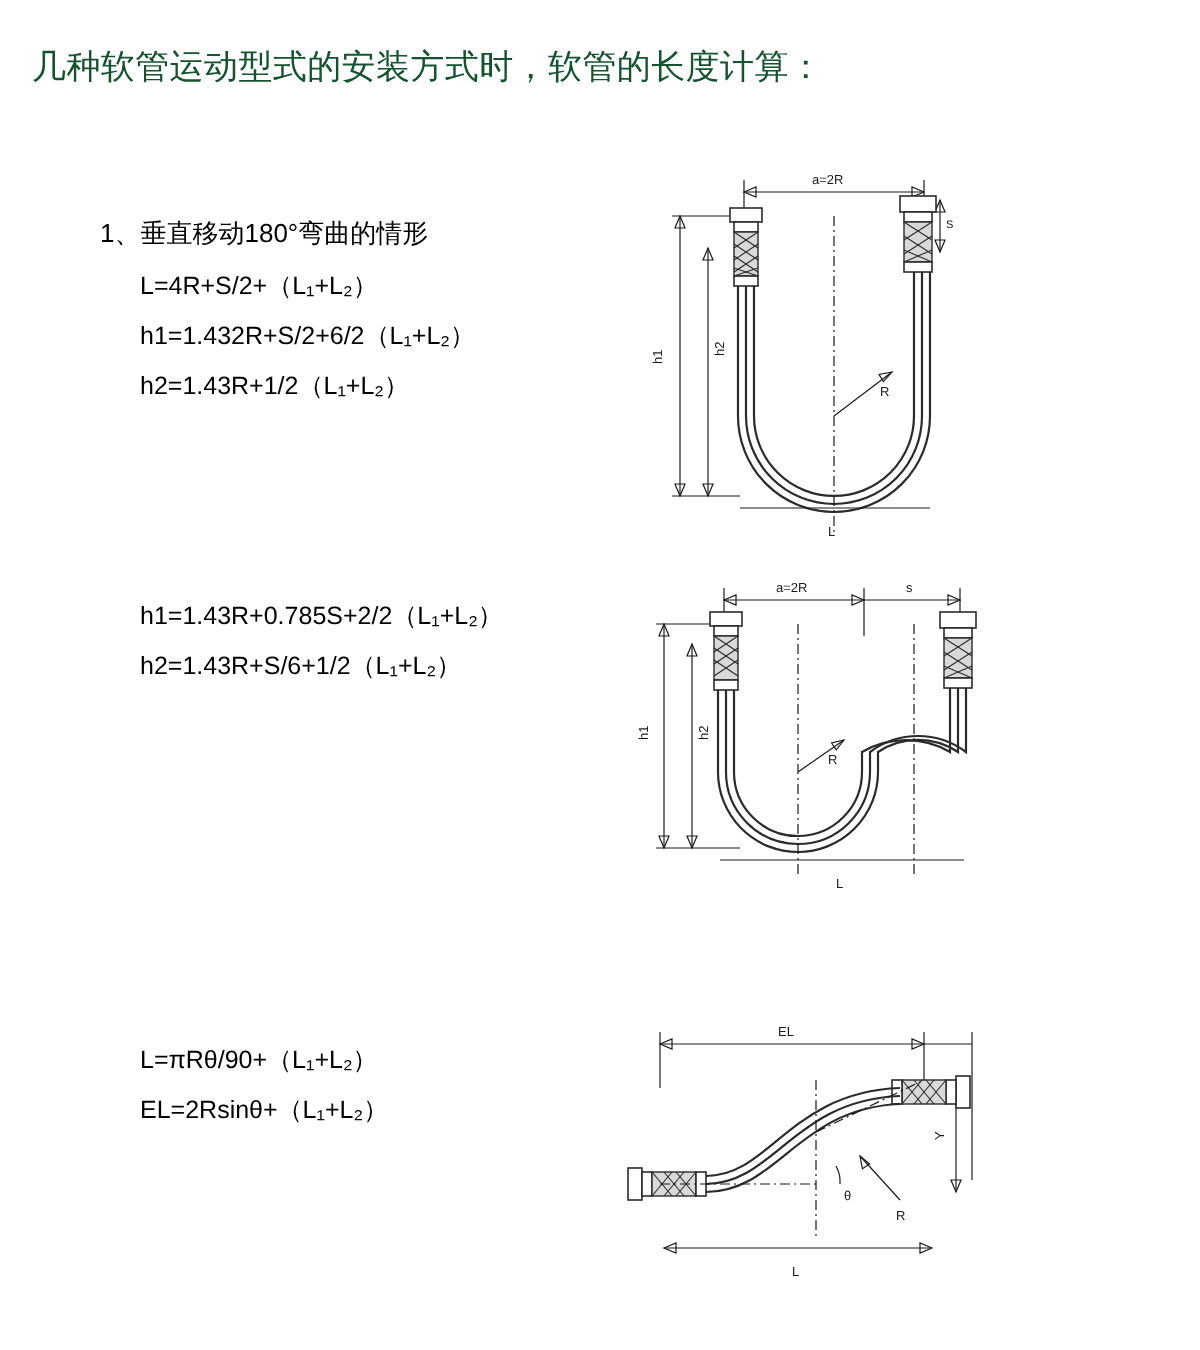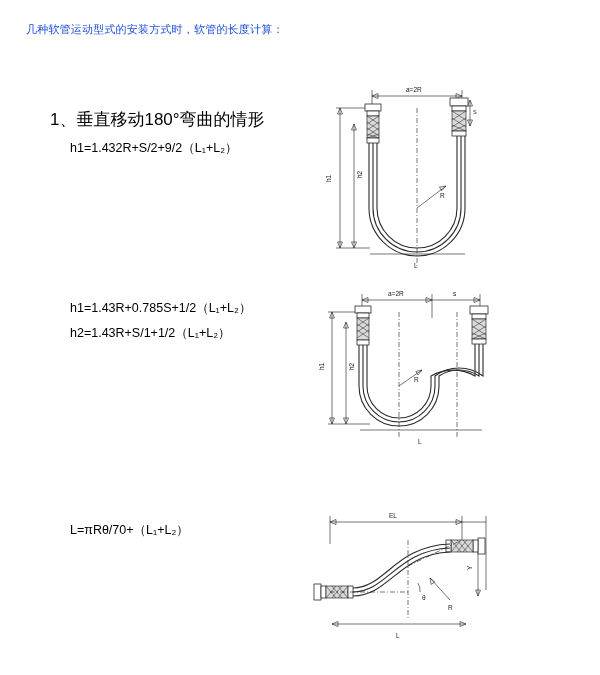--- a/index.html
+++ b/index.html
@@ -15,44 +15,44 @@
     color: #000000;
     overflow: hidden;
   }
   .page {
     position: relative;
     width: 600px;
     height: 675px;
   }
   .heading {
     position: absolute;
-    left: 26px;
+    left: 16px;
     top: 22px;
-    font-size: 11px;
+    font-size: 17px;
     letter-spacing: 0.2px;
-    color: #1d4ed8;
+    color: #14532d;
     white-space: nowrap;
   }
   .section {
     position: absolute;
     left: 0;
     width: 600px;
   }
   .sec-1 { top: 108px; }
   .sec-2 { top: 300px; }
   .sec-3 { top: 522px; }
 
   .text-col {
     position: absolute;
     left: 50px;
     top: 0;
     width: 250px;
   }
   .sec-title {
-    font-size: 17px;
+    font-size: 13px;
     margin: 0 0 9px 0;
     white-space: nowrap;
   }
   .formula {
     font-size: 12.5px;
     margin: 0 0 8px 0;
     padding-left: 20px;
     white-space: nowrap;
   }
   .fig {
@@ -76,21 +76,23 @@
 </head>
 <body>
 
 <div class="page">
 
   <div class="heading">几种软管运动型式的安装方式时，软管的长度计算：</div>
 
   <div class="section sec-1">
     <div class="text-col">
       <p class="sec-title">1、垂直移动180°弯曲的情形</p>
-      <p class="formula">h1=1.432R+S/2+9/2（L₁+L₂）</p>
+      <p class="formula">L=4R+S/2+（L₁+L₂）</p>
+      <p class="formula">h1=1.432R+S/2+6/2（L₁+L₂）</p>
+      <p class="formula">h2=1.43R+1/2（L₁+L₂）</p>
     </div>
 
     <div class="fig fig-1">
       <svg width="200" height="200" viewBox="0 0 200 200">
 
         <line class="dim" x1="62" y1="18" x2="152" y2="18"></line>
         <path class="dim" d="M62 18 l6 -2.5 v5 z" fill="#1a1a1a"></path>
         <path class="dim" d="M152 18 l-6 -2.5 v5 z" fill="#1a1a1a"></path>
         <text class="lbl" x="96" y="14">a=2R</text>
         <line class="dim" x1="62" y1="12" x2="62" y2="40"></line>
@@ -153,22 +155,22 @@
         <text class="lbl" x="130" y="120">R</text>
 
         <line class="dim" x1="60" y1="176" x2="155" y2="176"></line>
         <text class="lbl" x="104" y="190">L</text>
       </svg>
     </div>
   </div>
 
   <div class="section sec-2">
     <div class="text-col">
-      <p class="formula">h1=1.43R+0.785S+1/2（L₁+L₂）</p>
-      <p class="formula">h2=1.43R+S/1+1/2（L₁+L₂）</p>
+      <p class="formula">h1=1.43R+0.785S+2/2（L₁+L₂）</p>
+      <p class="formula">h2=1.43R+S/6+1/2（L₁+L₂）</p>
     </div>
 
     <div class="fig fig-2">
       <svg width="200" height="180" viewBox="0 0 200 180">
 
         <line class="dim" x1="52" y1="22" x2="122" y2="22"></line>
         <path class="dim" d="M52 22 l6 -2.5 v5 z" fill="#1a1a1a"></path>
         <path class="dim" d="M122 22 l-6 -2.5 v5 z" fill="#1a1a1a"></path>
         <text class="lbl" x="78" y="18">a=2R</text>
         <line class="dim" x1="52" y1="16" x2="52" y2="40"></line>
@@ -229,21 +231,22 @@
         <text class="lbl" x="104" y="104">R</text>
 
         <line class="dim" x1="50" y1="152" x2="172" y2="152"></line>
         <text class="lbl" x="108" y="166">L</text>
       </svg>
     </div>
   </div>
 
   <div class="section sec-3">
     <div class="text-col">
-      <p class="formula">L=πRθ/70+（L₁+L₂）</p>
+      <p class="formula">L=πRθ/90+（L₁+L₂）</p>
+      <p class="formula">EL=2Rsinθ+（L₁+L₂）</p>
     </div>
 
     <div class="fig fig-3">
       <svg width="220" height="150" viewBox="0 0 220 150">
 
         <line class="dim" x1="40" y1="22" x2="172" y2="22"></line>
         <path class="dim" d="M40 22 l6 -2.5 v5 z" fill="#1a1a1a"></path>
         <path class="dim" d="M172 22 l-6 -2.5 v5 z" fill="#1a1a1a"></path>
         <text class="lbl" x="99" y="18">EL</text>
         <line class="dim" x1="40" y1="16" x2="40" y2="44"></line>

